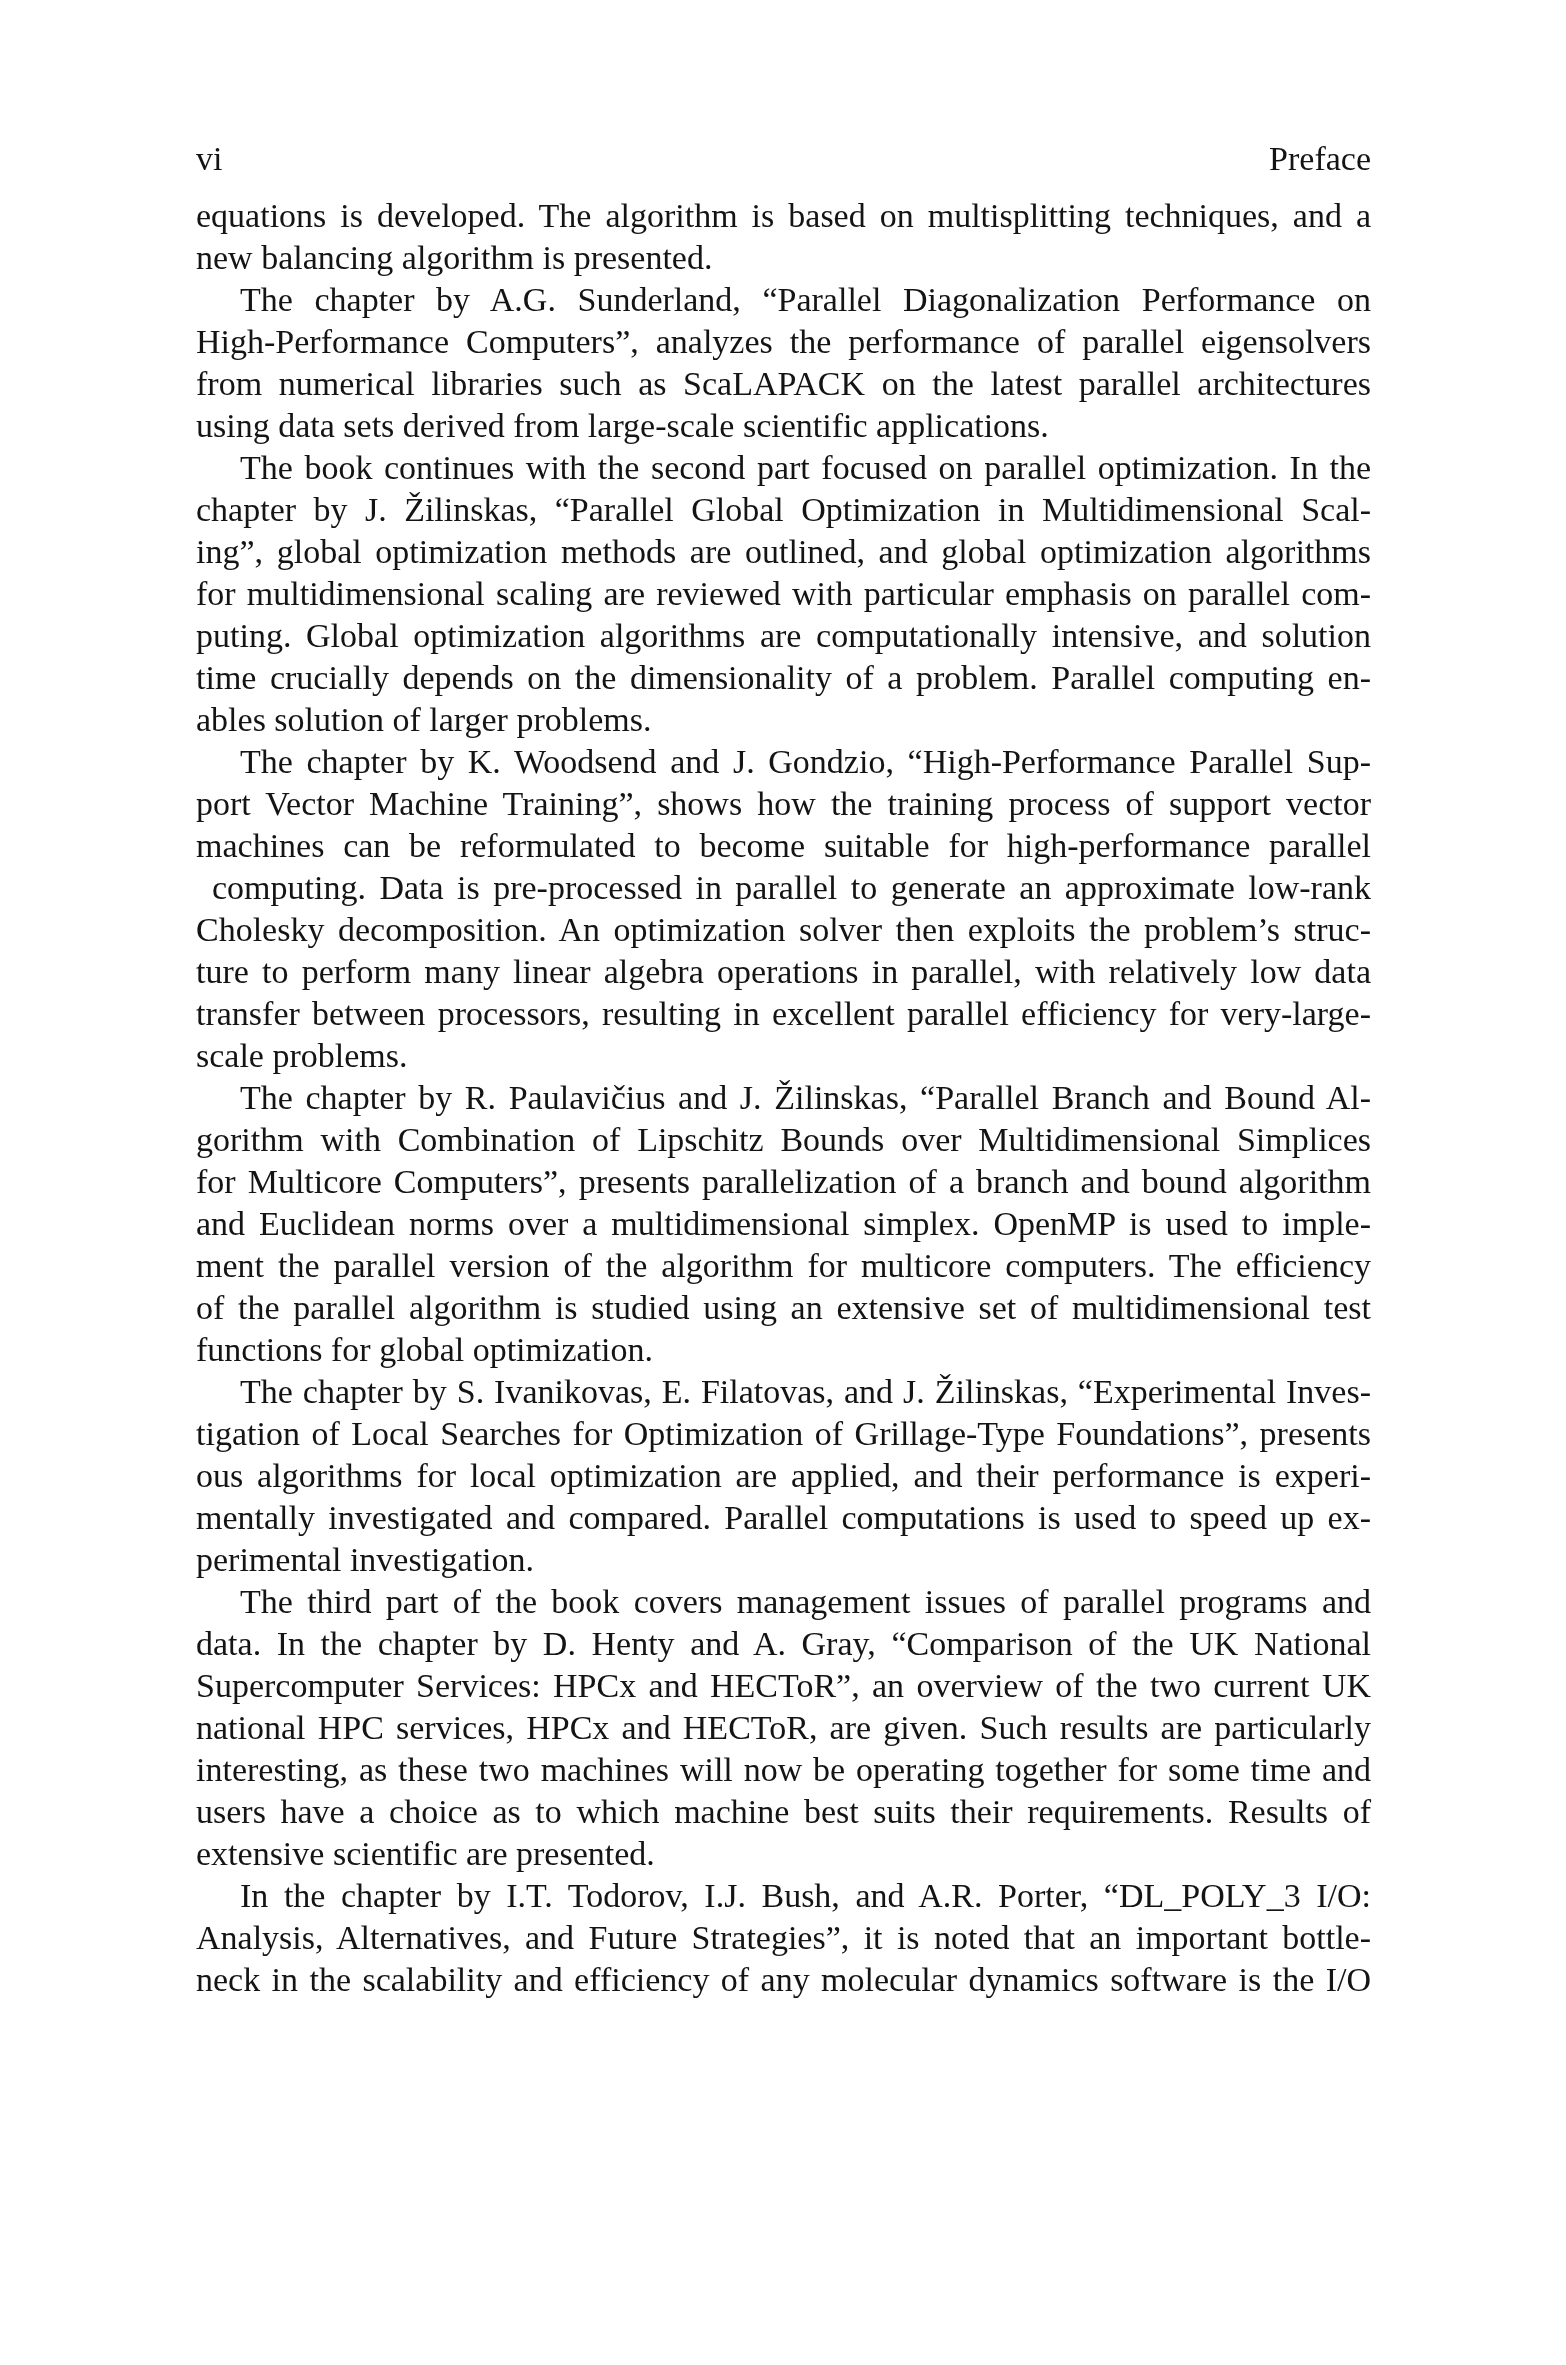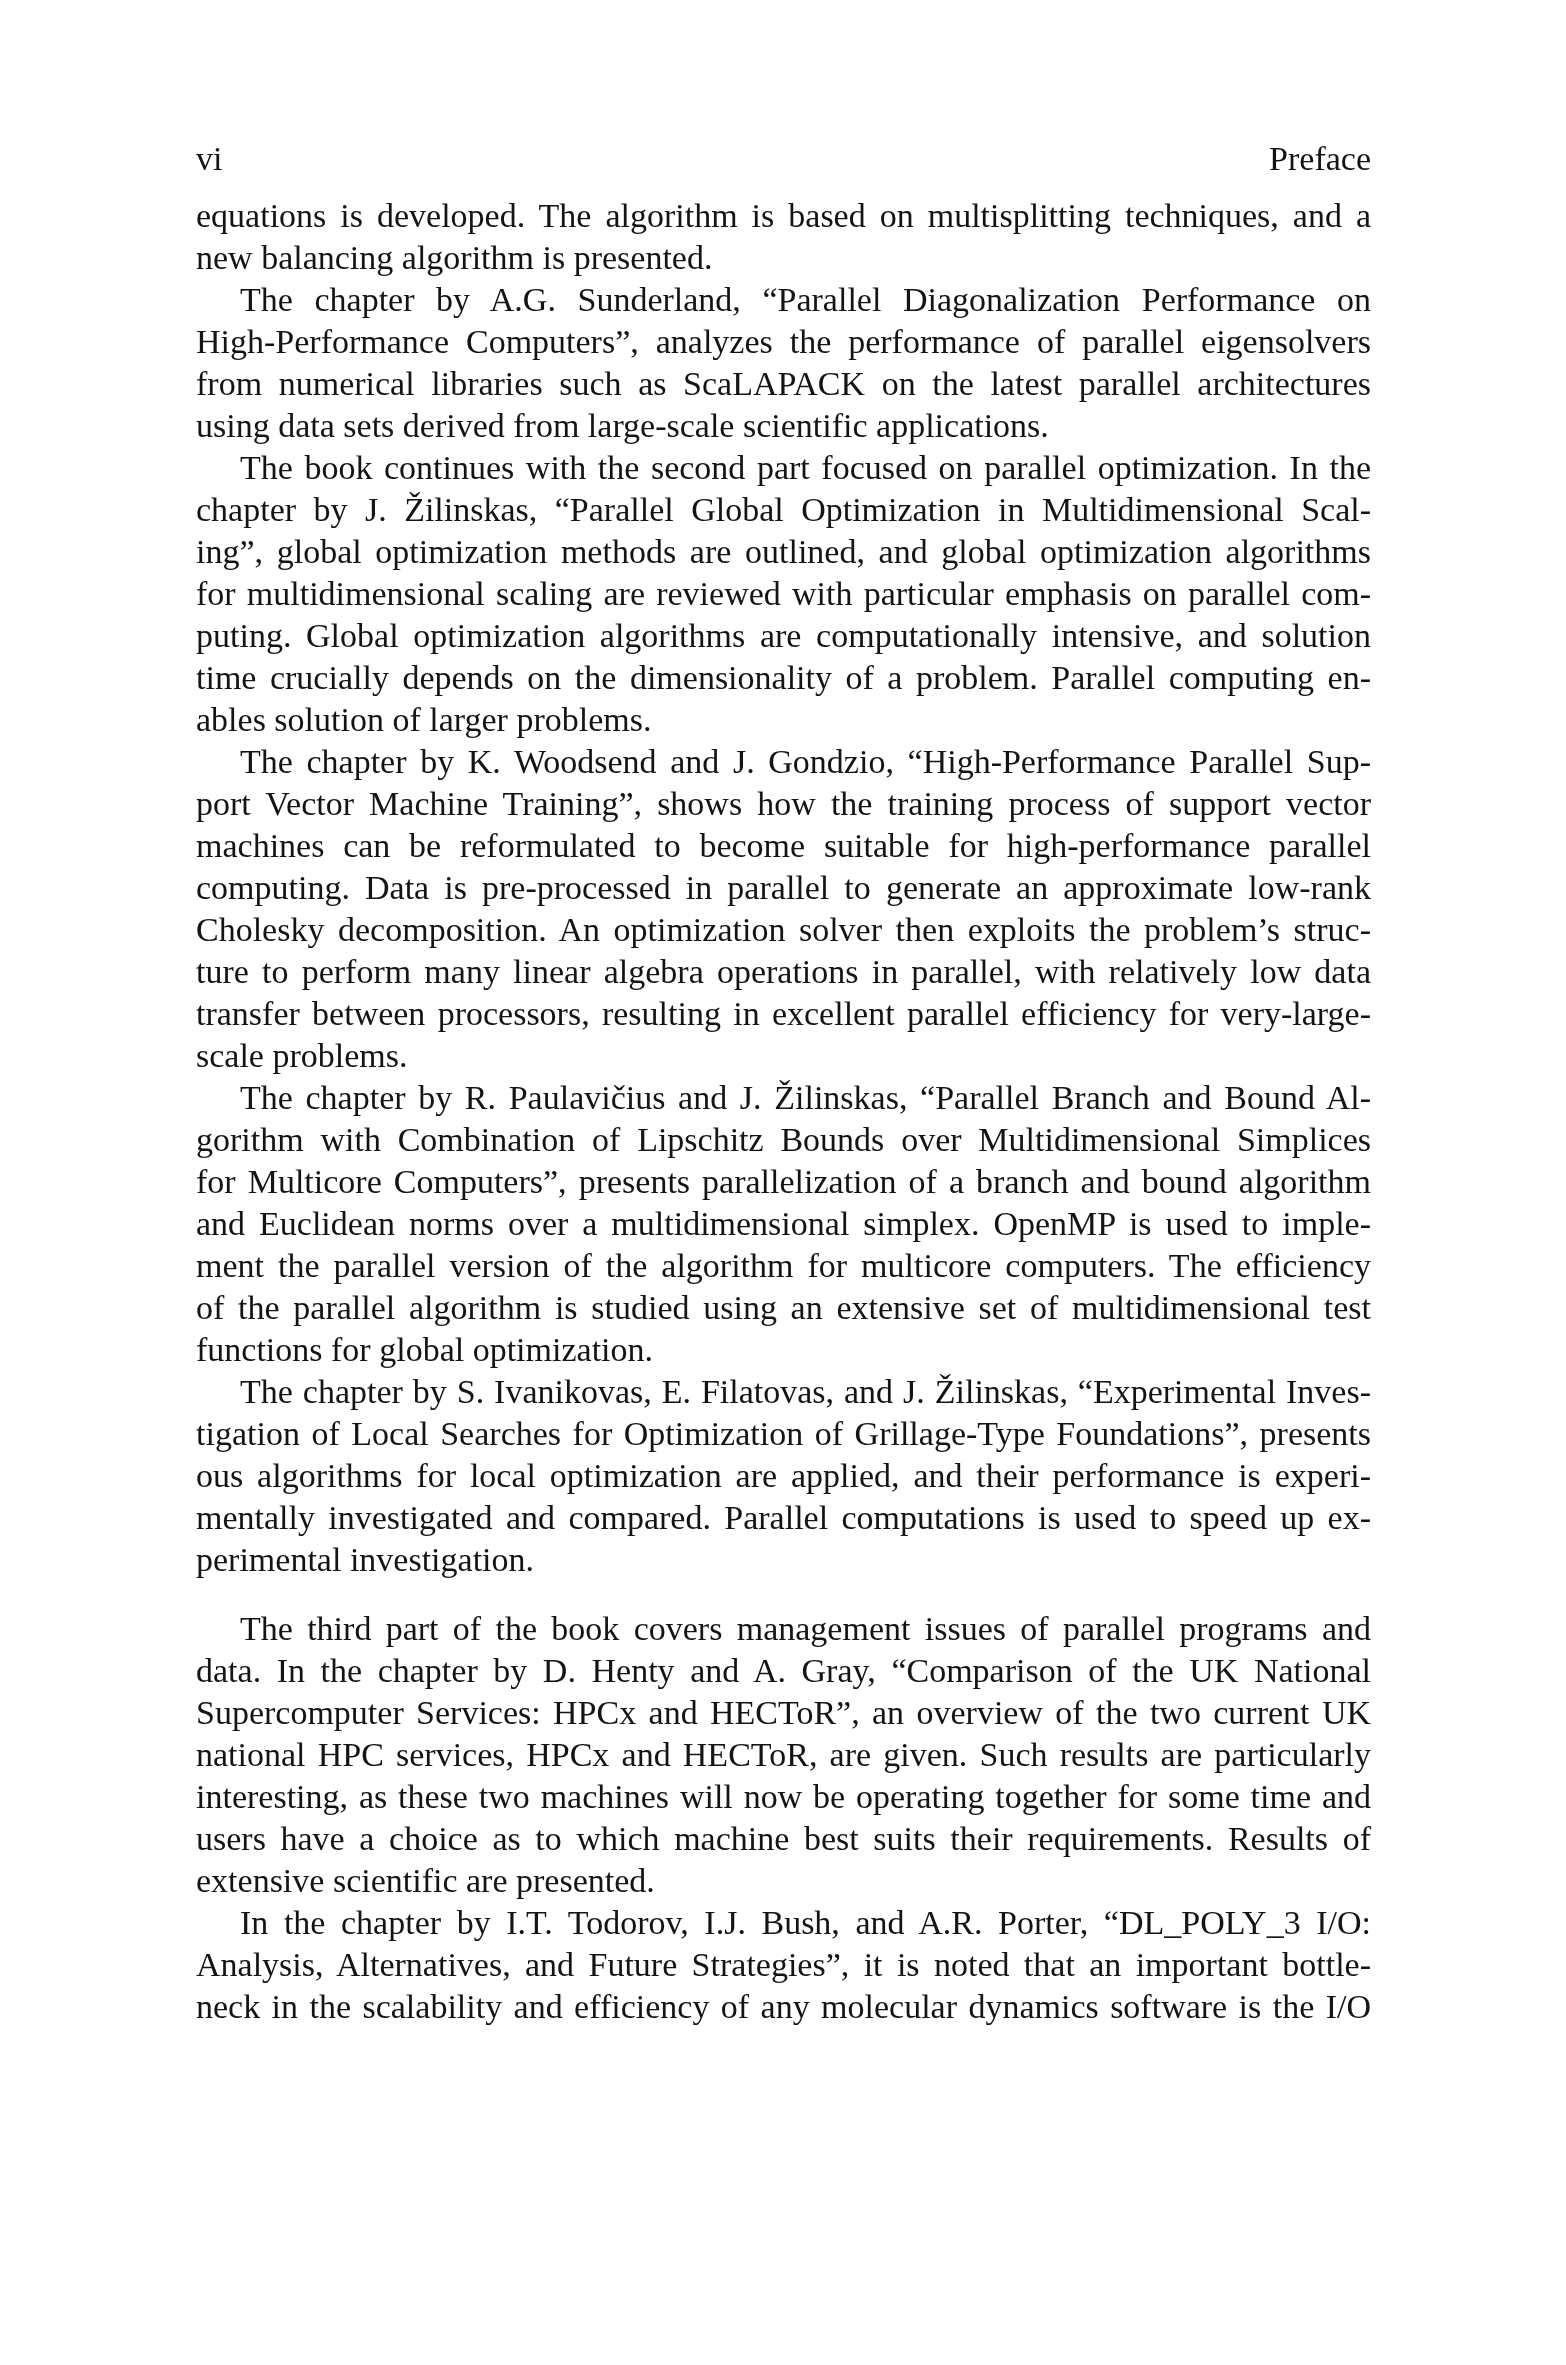--- a/index.html
+++ b/index.html
@@ -75,21 +75,21 @@
       <span class="line" style="white-space: normal; word-spacing: 0px; text-align-last: justify;">ing”, global optimization methods are outlined, and global optimization algorithms</span>
       <span class="line" style="white-space: normal; word-spacing: 0px; text-align-last: justify;">for multidimensional scaling are reviewed with particular emphasis on parallel com-</span>
       <span class="line" style="white-space: normal; word-spacing: 0px; text-align-last: justify;">puting. Global optimization algorithms are computationally intensive, and solution</span>
       <span class="line" style="white-space: normal; word-spacing: 0px; text-align-last: justify;">time crucially depends on the dimensionality of a problem. Parallel computing en-</span>
       <span class="line last" style="white-space: normal; word-spacing: 0px;">ables solution of larger problems.</span>
     </div>
     <div class="paragraph">
       <span class="line indent" style="white-space: normal; word-spacing: 0px; text-align-last: justify;">The chapter by K. Woodsend and J. Gondzio, “High-Performance Parallel Sup-</span>
       <span class="line" style="white-space: normal; word-spacing: 0px; text-align-last: justify;">port Vector Machine Training”, shows how the training process of support vector</span>
       <span class="line" style="white-space: normal; word-spacing: 0px; text-align-last: justify;">machines can be reformulated to become suitable for high-performance parallel</span>
-      <span class="line" style="white-space: normal; word-spacing: 0px; text-align-last: justify;">computing. Data is pre-processed in parallel to generate an approximate low-rank</span>
+      <span class="line" style="white-space: normal; word-spacing: 0px; text-align-last: justify; margin-left: 16px;">computing. Data is pre-processed in parallel to generate an approximate low-rank</span>
       <span class="line" style="white-space: normal; word-spacing: 0px; text-align-last: justify;">Cholesky decomposition. An optimization solver then exploits the problem’s struc-</span>
       <span class="line" style="white-space: normal; word-spacing: 0px; text-align-last: justify;">ture to perform many linear algebra operations in parallel, with relatively low data</span>
       <span class="line" style="white-space: normal; word-spacing: 0px; text-align-last: justify;">transfer between processors, resulting in excellent parallel efficiency for very-large-</span>
       <span class="line last" style="white-space: normal; word-spacing: 0px;">scale problems.</span>
     </div>
     <div class="paragraph">
       <span class="line indent" style="white-space: normal; word-spacing: 0px; text-align-last: justify;">The chapter by R. Paulavičius and J. Žilinskas, “Parallel Branch and Bound Al-</span>
       <span class="line" style="white-space: normal; word-spacing: 0px; text-align-last: justify;">gorithm with Combination of Lipschitz Bounds over Multidimensional Simplices</span>
       <span class="line" style="white-space: normal; word-spacing: 0px; text-align-last: justify;">for Multicore Computers”, presents parallelization of a branch and bound algorithm</span>
       <span class="line" style="white-space: normal; word-spacing: 0px; text-align-last: justify;">and Euclidean norms over a multidimensional simplex. OpenMP is used to imple-</span>
@@ -98,21 +98,21 @@
       <span class="line last" style="white-space: normal; word-spacing: 0px;">functions for global optimization.</span>
     </div>
     <div class="paragraph">
       <span class="line indent" style="white-space: normal; word-spacing: 0px; text-align-last: justify;">The chapter by S. Ivanikovas, E. Filatovas, and J. Žilinskas, “Experimental Inves-</span>
       <span class="line" style="white-space: normal; word-spacing: 0px; text-align-last: justify;">tigation of Local Searches for Optimization of Grillage-Type Foundations”, presents</span>
       <span class="line" style="white-space: normal; word-spacing: 0px; text-align-last: justify;">ous algorithms for local optimization are applied, and their performance is experi-</span>
       <span class="line" style="white-space: normal; word-spacing: 0px; text-align-last: justify;">mentally investigated and compared. Parallel computations is used to speed up ex-</span>
       <span class="line last" style="white-space: normal; word-spacing: 0px;">perimental investigation.</span>
     </div>
     <div class="paragraph">
-      <span class="line indent" style="white-space: normal; word-spacing: 0px; text-align-last: justify; margin-top: 27px;">The third part of the book covers management issues of parallel programs and</span>
+      <span class="line indent" style="white-space: normal; word-spacing: 0px; text-align-last: justify;">The third part of the book covers management issues of parallel programs and</span>
       <span class="line" style="white-space: normal; word-spacing: 0px; text-align-last: justify;">data. In the chapter by D. Henty and A. Gray, “Comparison of the UK National</span>
       <span class="line" style="white-space: normal; word-spacing: 0px; text-align-last: justify;">Supercomputer Services: HPCx and HECToR”, an overview of the two current UK</span>
       <span class="line" style="white-space: normal; word-spacing: 0px; text-align-last: justify;">national HPC services, HPCx and HECToR, are given. Such results are particularly</span>
       <span class="line" style="white-space: normal; word-spacing: 0px; text-align-last: justify;">interesting, as these two machines will now be operating together for some time and</span>
       <span class="line" style="white-space: normal; word-spacing: 0px; text-align-last: justify;">users have a choice as to which machine best suits their requirements. Results of</span>
       <span class="line last" style="white-space: normal; word-spacing: 0px;">extensive scientific are presented.</span>
     </div>
     <div class="paragraph">
       <span class="line indent" style="white-space: normal; word-spacing: 0px; text-align-last: justify;">In the chapter by I.T. Todorov, I.J. Bush, and A.R. Porter, “DL_POLY_3 I/O:</span>
       <span class="line" style="white-space: normal; word-spacing: 0px; text-align-last: justify;">Analysis, Alternatives, and Future Strategies”, it is noted that an important bottle-</span>

